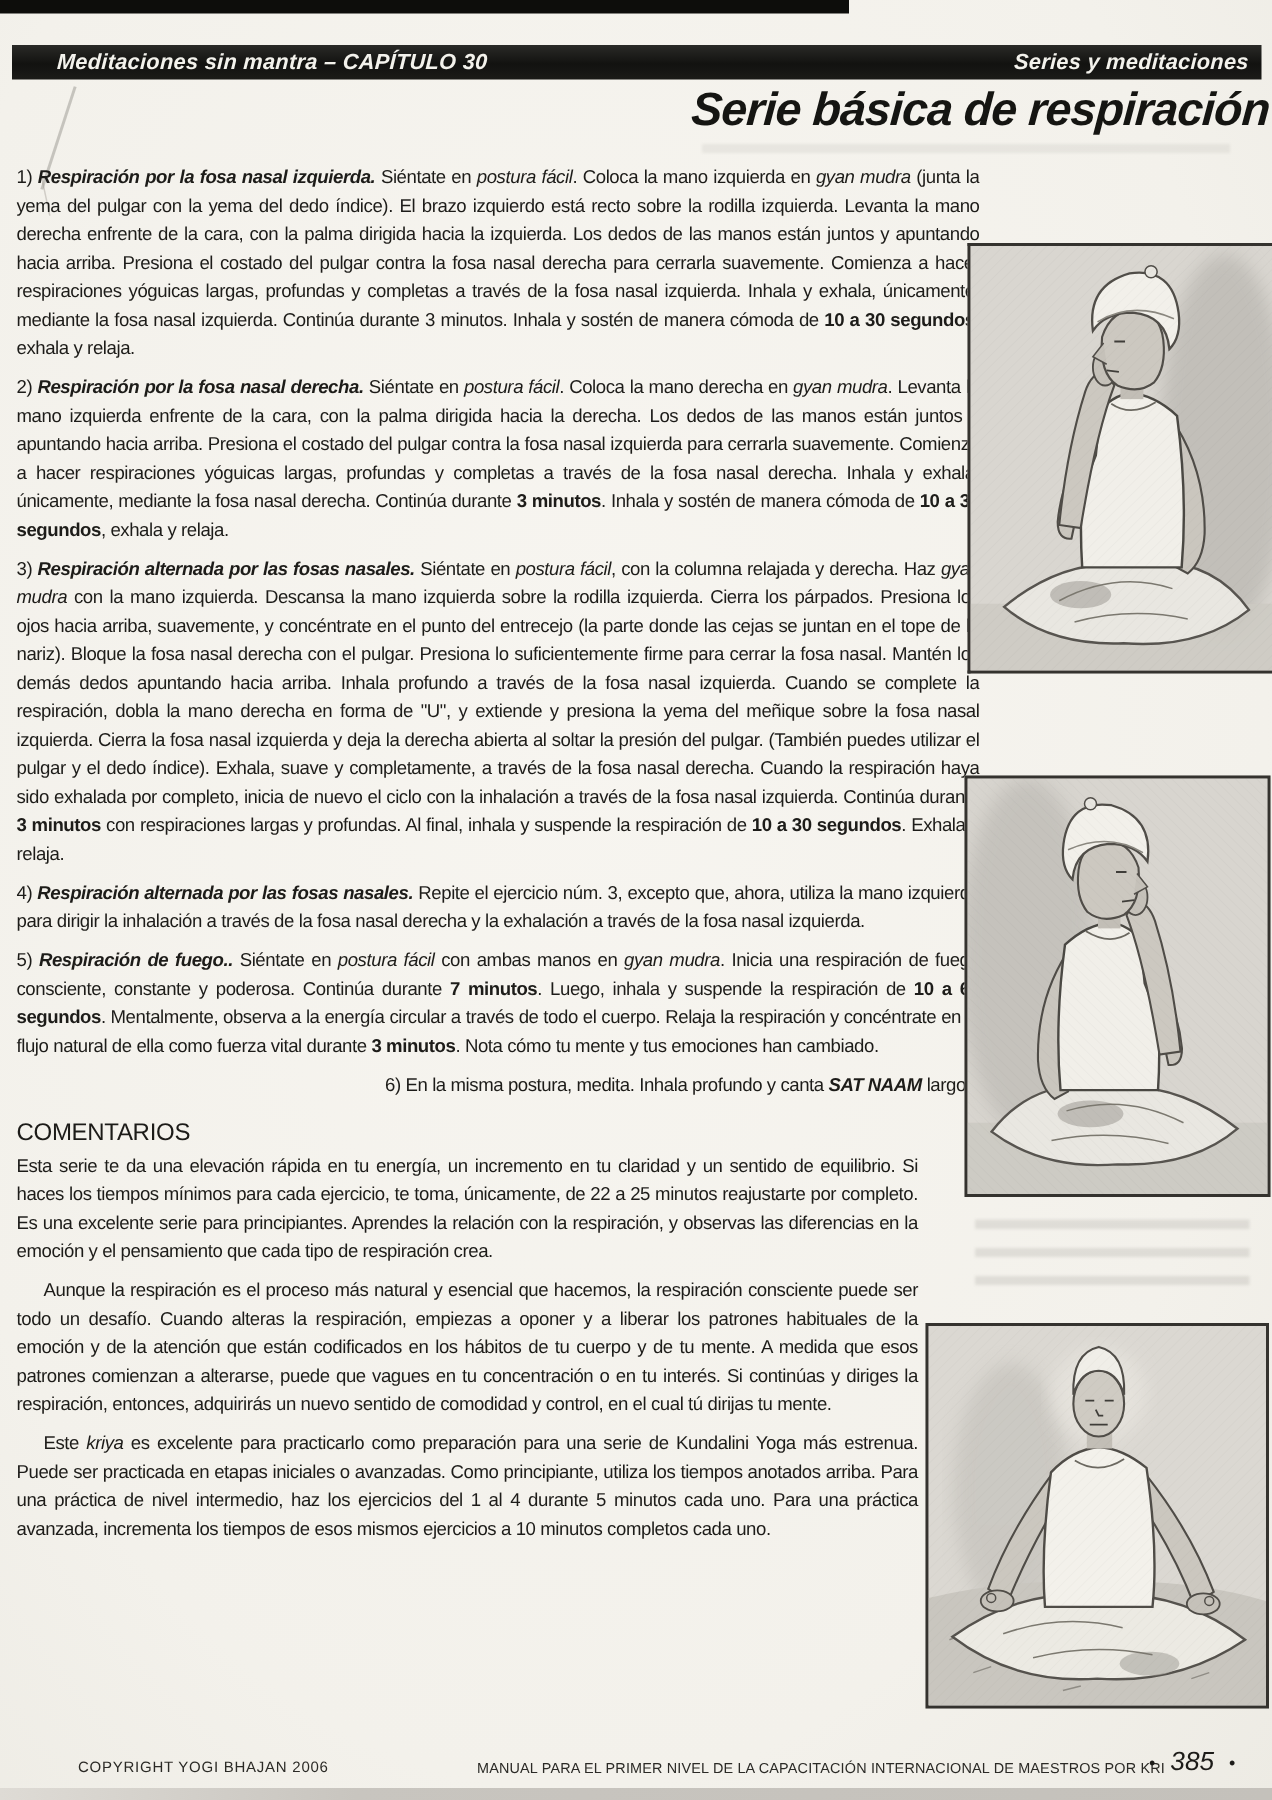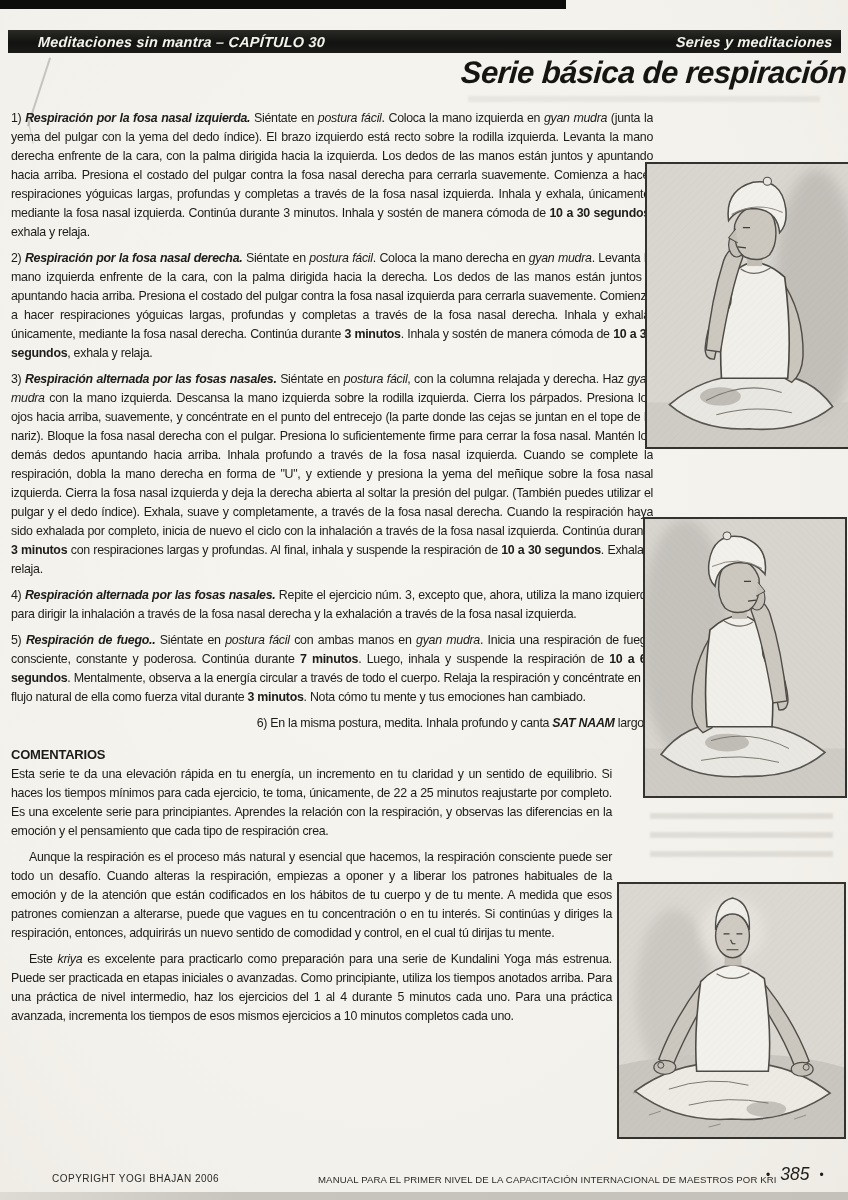--- a/index.html
+++ b/index.html
@@ -29,21 +29,21 @@
   .title{position:absolute;right:2px;top:55px;margin:0;font-size:31px;font-style:italic;
           font-weight:700;letter-spacing:-.6px;color:#151512;transform:skewX(-4deg);
           white-space:nowrap;}
   
   .col{position:absolute;left:11px;top:109px;width:642px;height:1062px;overflow:hidden;}
   .col p{margin:0 0 7px;font-size:12.4px;line-height:19px;letter-spacing:-.28px;
           text-align:justify;color:#1d1c19;}
   .col p.nojust{text-align:right;}
   .p6{margin-bottom:0 !important;}
   .p6b{margin-bottom:0 !important;}
-  .comments-head{margin:14px 0 3px;font-size:13px;font-weight:700;letter-spacing:-.2px;}
+  .comments-head{margin:14px 0 3px;font-size:16px;font-weight:400;letter-spacing:-.2px;}
   .cpara{width:601px;}
   .indent{text-indent:18px;}
   
   .photo{position:absolute;background:#d8d5cf;border:2px solid #34322e;box-sizing:border-box;
           overflow:hidden;}
   .photo svg{display:block;width:100%;height:100%;}
   #photo1{left:645px;top:162px;width:206px;height:287px;border-right:none;}
   #photo2{left:643px;top:517px;width:204px;height:281px;}
   #photo3{left:617px;top:882px;width:229px;height:257px;}
   .mirror svg{transform:scaleX(-1);}

